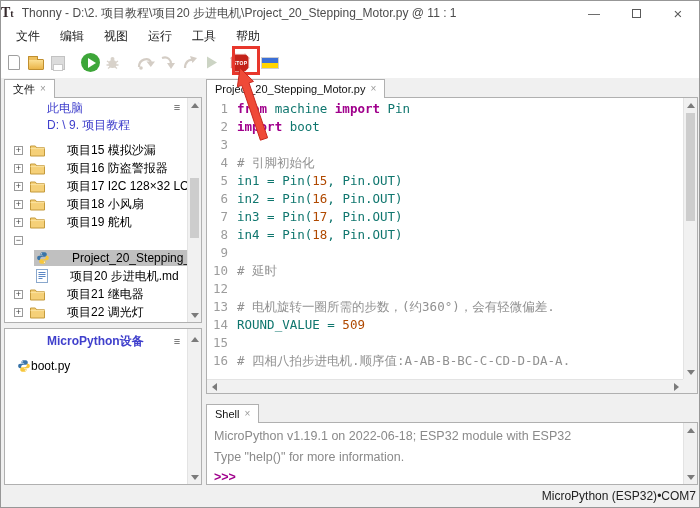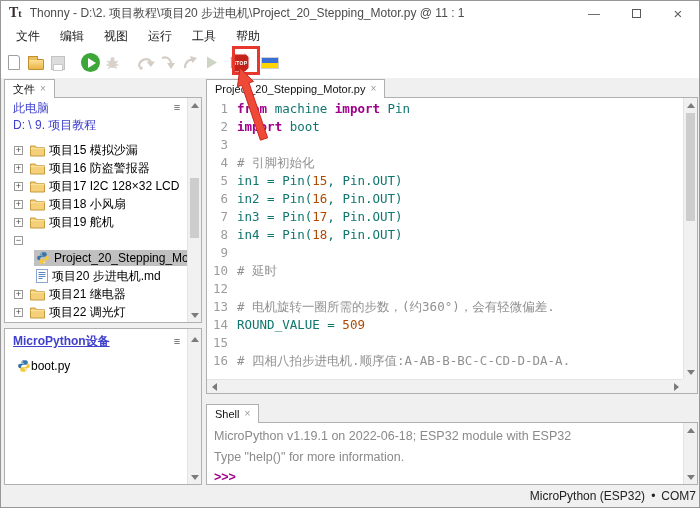--- a/index.html
+++ b/index.html
@@ -4,21 +4,21 @@
 <style>
   :root{
     --keyword:#a0008c; --number:#b04900; --comment:#919191; --link-blue:#4040cc;
     --annotation-red:#e8372c; --run-green:#3da639; --flag-blue:#3c6fd6; --flag-yellow:#ffd400;
   }
   *{margin:0;padding:0;box-sizing:border-box;}
   body{background:#d8d8d8;font-family:"Liberation Sans","DejaVu Sans",sans-serif;}
   .window{position:relative;width:700px;height:508px;background:#f0f0f0;border:1px solid #979797;overflow:hidden;}
 
   
-  .titlebar{position:absolute;left:0;top:0;right:0;height:25px;background:#fff;display:flex;align-items:center;padding-left:8px;}
+  .titlebar{position:absolute;left:0;top:0;right:0;height:25px;background:#fff;display:flex;align-items:center;}
   .logo{font-family:"Liberation Serif","DejaVu Serif",serif;font-weight:bold;color:#372b2e;font-size:14px;line-height:14px;margin-right:8px;}
   .title-text{font-size:12px;color:#4c4c4c;white-space:nowrap;}
   .win-controls{position:absolute;right:0;top:0;height:25px;display:flex;}
   .win-btn{width:42px;height:25px;display:flex;align-items:center;justify-content:center;color:#5a5a5a;font-size:12px;}
   .maxbox{width:9px;height:9px;border:1px solid #5a5a5a;display:inline-block;}
   .closeglyph{font-size:15px;}
 
   
   .menubar{position:absolute;left:0;top:25px;right:0;height:21px;background:#fff;display:flex;align-items:center;padding-left:5px;font-size:12px;color:#1a1a1a;}
   .menu-item{padding:2px 10px;cursor:default;}
@@ -39,28 +39,28 @@
 
   
   .tab{position:absolute;height:19px;background:#fff;border:1px solid #b0b0b0;border-bottom:none;display:flex;align-items:center;gap:5px;padding:0 8px;font-size:11px;color:#111;z-index:3;}
   .tab-close{color:#9a9a9a;font-size:10px;line-height:10px;}
   .panel{position:absolute;background:#fff;border:1px solid #b0b0b0;}
 
   
   .panel-files{left:3px;top:96px;width:198px;height:226px;}
   .panel-device{left:3px;top:327px;width:198px;height:157px;}
   .files-body{position:absolute;left:0;top:0;right:14px;bottom:0;overflow:hidden;font-size:12px;}
-  .hdr-row{height:17px;line-height:17px;padding-left:8px;color:var(--link-blue);white-space:nowrap;}
-  .hdr-row.bold{font-weight:bold;text-decoration:underline;}
+  .hdr-row{height:17px;line-height:17px;padding-left:8px;color:var(--link-blue);white-space:nowrap;margin-left:34px;}
+  .hdr-row.bold{font-weight:bold;}
   .panel-menu-btn{position:absolute;right:18px;top:3px;width:12px;height:12px;color:#555;font-size:11px;line-height:12px;text-align:center;z-index:2;}
   .tree{margin-top:7px;}
   .tree-row{display:flex;align-items:center;height:18px;padding-left:9px;white-space:nowrap;cursor:default;}
   .exp{flex:none;width:9px;height:9px;border:1px solid #9a9a9a;background:#fff;font-size:9px;line-height:7px;text-align:center;color:#444;margin-right:5px;}
   .indent{flex:none;width:20px;}
-  .selwrap{display:flex;align-items:center;gap:4px;padding:1px 3px 1px 2px;overflow:hidden;}
+  .selwrap{display:flex;align-items:center;gap:22px;padding:1px 3px 1px 2px;overflow:hidden;}
   .selwrap.sel{background:#c0c0c0;}
   .ticon{flex:none;display:inline-flex;}
   .tlabel{color:#000;}
   .device-rows{margin-top:6px;}
   .device-row{display:flex;align-items:center;height:19px;padding-left:12px;font-size:12px;}
 
   
   .vscroll{position:absolute;right:0;top:0;bottom:0;width:14px;background:#f1f1f1;border-left:1px solid #e3e3e3;}
   .vscroll .thumb{position:absolute;left:2px;right:2px;background:#cdcdcd;}
   .sarrow{position:absolute;left:0;width:14px;height:14px;display:flex;align-items:center;justify-content:center;}
@@ -85,21 +85,21 @@
   .tok-comment{color:var(--comment);}
   .tok-plain{color:#0f766e;}
 
   
   .panel-shell{left:205px;top:421px;width:492px;height:63px;}
   .shell-body{position:absolute;left:0;top:0;right:14px;bottom:0;padding:3px 0 0 7px;font-family:Liberation Sans, sans-serif;font-size:12.5px;overflow:hidden;}
   .shell-line{height:21px;line-height:21px;color:#8a8a8a;white-space:pre;}
   .shell-prompt{height:18px;line-height:18px;color:var(--keyword);font-weight:bold;}
 
   
-  .statusbar{position:absolute;left:0;right:3px;bottom:2px;height:18px;display:flex;align-items:center;justify-content:flex-end;gap:6px;font-size:12px;color:#222;}
+  .statusbar{position:absolute;left:0;right:3px;bottom:2px;height:18px;display:flex;align-items:center;justify-content:flex-end;font-size:12px;color:#222;}
 
   
   .anno-rect{position:absolute;left:231px;top:45px;width:28px;height:29px;border:3px solid var(--annotation-red);z-index:40;}
   .anno-arrow{position:absolute;left:0;top:0;width:700px;height:508px;pointer-events:none;z-index:41;}
 </style>
 </head>
 <body>
 
 <div class="window">
 

